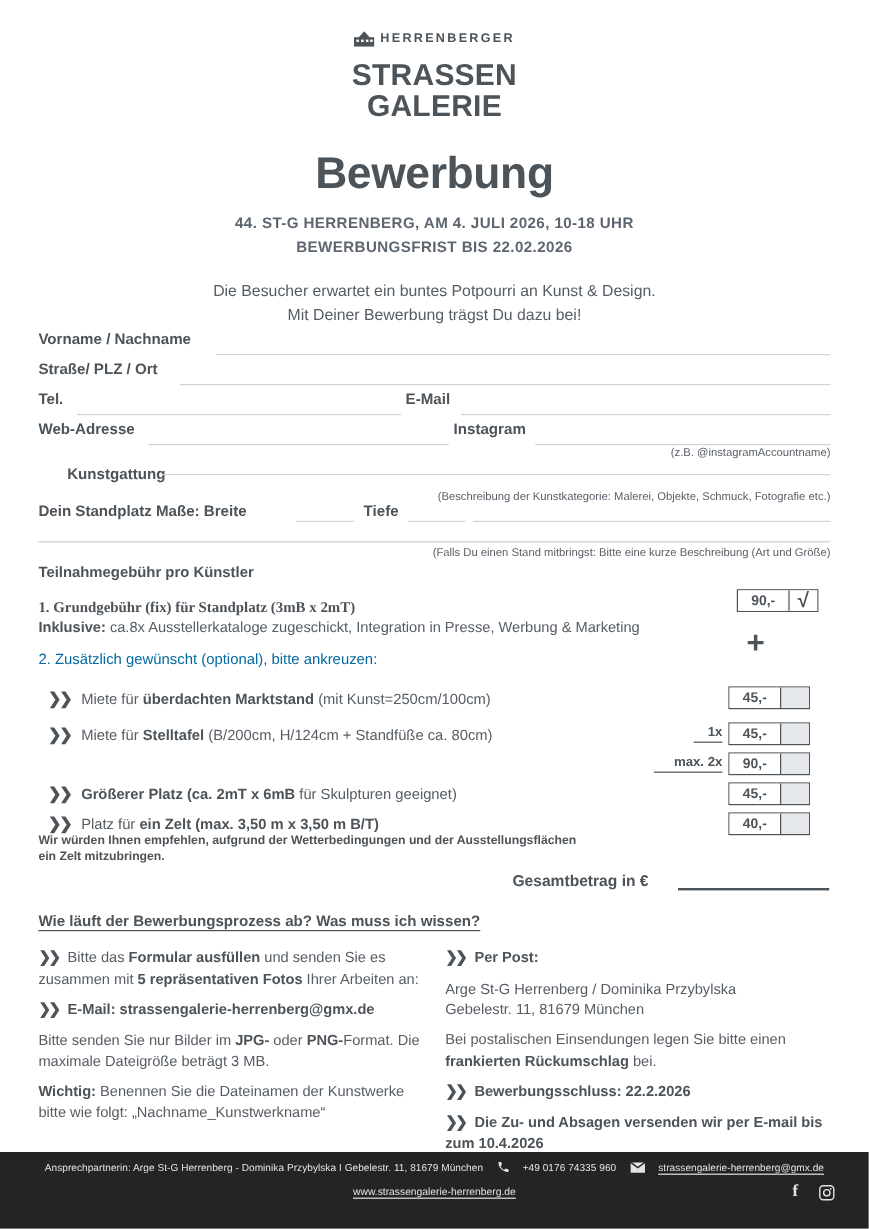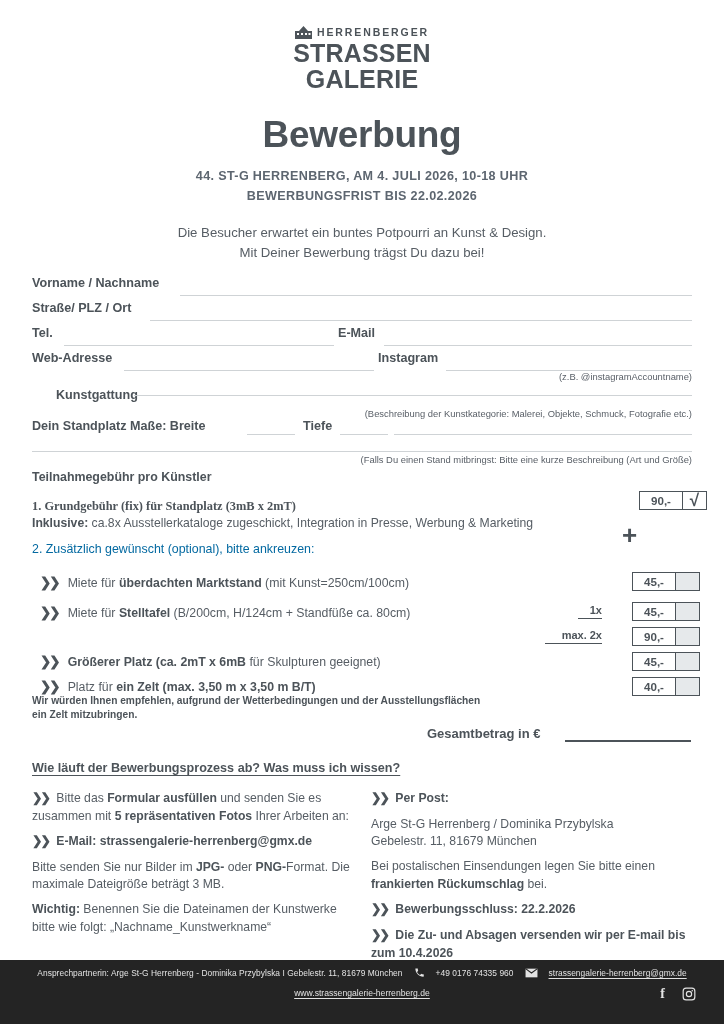--- a/index.html
+++ b/index.html
@@ -17,21 +17,21 @@
   .logo-top { display: flex; align-items: center; justify-content: center; gap: 5px; }
   .logo-mark { width: 17px; height: 13px; display: block; }
   .logo-herrenberger {
     font-size: 10.5px; font-weight: bold; letter-spacing: 1.9px;
     color: #4c5359; line-height: 1;
   }
   .logo-strassen, .logo-galerie {
     font-size: 25px; font-weight: bold; letter-spacing: 0.2px;
     color: #4c5359; line-height: 1.02; font-stretch: condensed;
   }
-  .logo-strassen { margin-top: 2px; }
+  .logo-strassen { margin-top: 12px; }
 
   .title {
     text-align: center; font-size: 37px; font-weight: bold;
     color: #4c5359; margin-top: 22px; letter-spacing: -0.3px;
   }
   .subtitle {
     text-align: center; font-size: 12.6px; font-weight: bold;
     color: #5d6670; letter-spacing: 0.35px; line-height: 1.55; margin-top: 11px;
   }
   .intro {
@@ -65,21 +65,21 @@
   .opt { position: relative; font-size: 12.3px; color: #565d64; line-height: 1.15; }
   .opt b { color: #4c5359; }
   .chev { color: #4c5359; font-weight: bold; font-size: 13.5px; letter-spacing: -2px; margin-right: 9px; }
 
   .note {
     position: absolute; left: 32px; top: 694px; width: 500px;
     font-size: 10.2px; color: #4c5359; font-weight: bold; line-height: 1.35;
   }
 
   
-  .pbox { position: absolute; display: flex; border: 1.6px solid #4c5359; height: 19px; margin-left: 25px; }
+  .pbox { position: absolute; display: flex; border: 1.6px solid #4c5359; height: 19px; }
   .pbox .amt {
     width: 42px; display: flex; align-items: center; justify-content: center;
     font-size: 11.6px; font-weight: bold; color: #4c5359; background: #fff;
   }
   .pbox .chk {
     width: 24px; border-left: 1.6px solid #4c5359; background: #e6e9eb;
     display: flex; align-items: center; justify-content: center;
     font-size: 16px; font-weight: bold; color: #4c5359; line-height: 1;
   }
   .pbox .chk.tick { background: #fff; font-size: 17px; }

